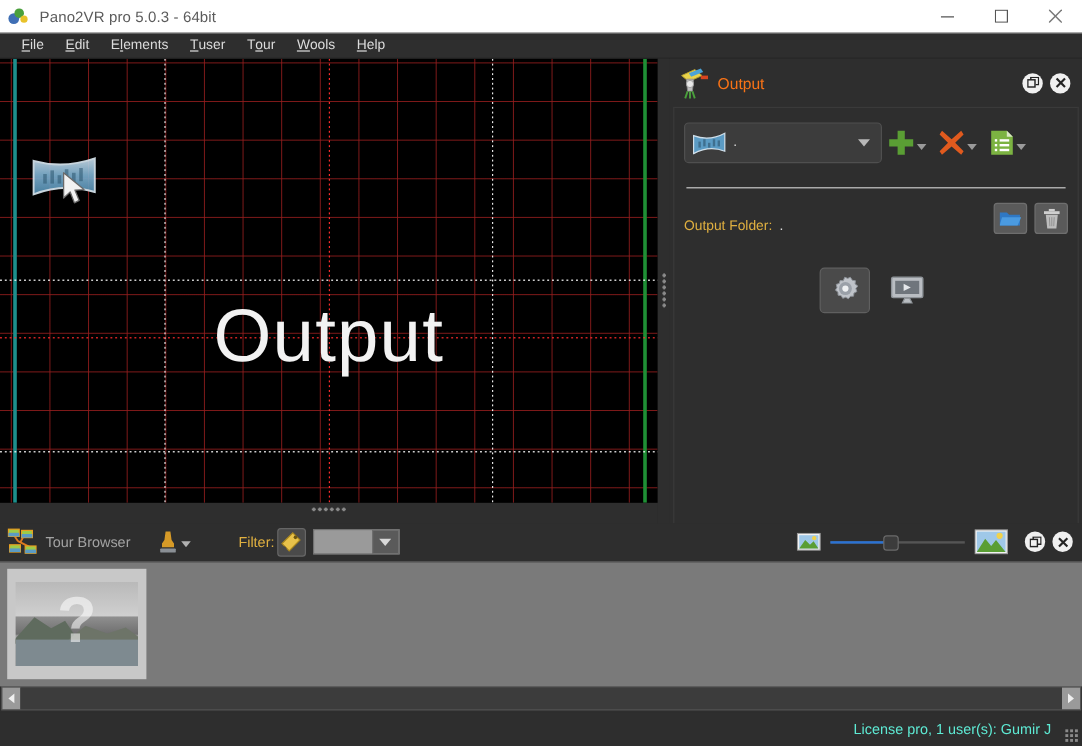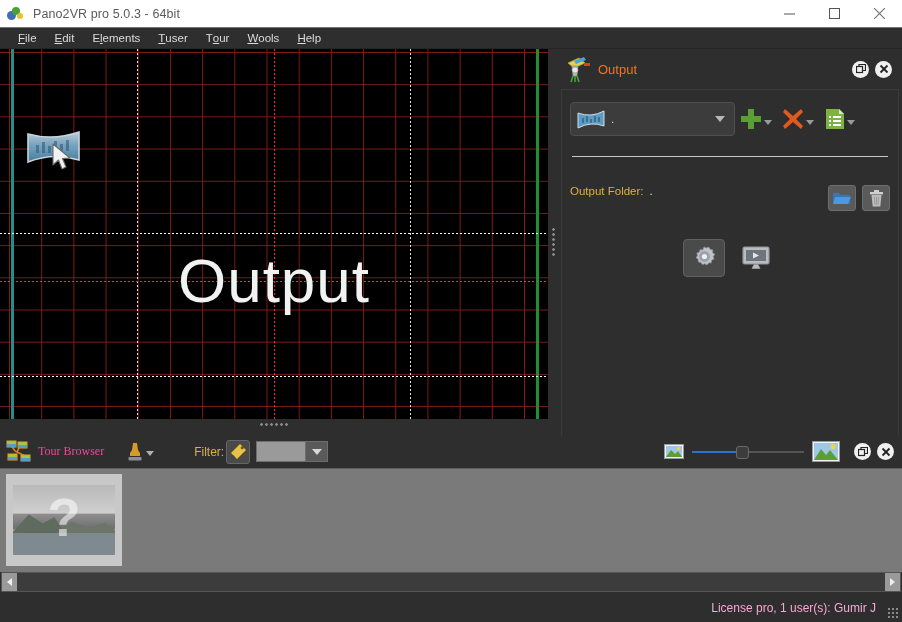--- a/index.html
+++ b/index.html
@@ -226,22 +226,22 @@
   .mini-arrow {
     width:0;height:0;
     border-left:4px solid transparent;border-right:4px solid transparent;
     border-top:5px solid #9a9a9a;
     margin-left:2px; margin-top:6px;
   }
   .divider {
     height:1px; background:#c9c9c9; margin: 18px 2px 0 2px;
   }
   .folder-row {
-    display:flex; align-items:flex-start;
-    margin-top: 28px;
+    display:flex; align-items:flex-end;
+    margin-top: 12px;
   }
   .folder-label { font-size:11.5px; color:#e0b040; margin-right:6px; }
   .folder-val { font-size:11.5px; color:#e0e0e0; flex:1 1 auto; }
   .sqbtn {
     width: 28px; height: 26px;
     background:#5a5a5a;
     border: 1px solid #6e6e6e;
     border-radius: 3px;
     display:flex; align-items:center; justify-content:center;
     margin-left: 6px;
@@ -276,21 +276,21 @@
 
   
   .tb-bar {
     height: 32px; flex:0 0 32px;
     background: #2e2e2e;
     display:flex; align-items:center;
     padding: 0 8px 0 6px;
     gap: 0;
   }
   .tb-icon { width:26px;height:24px; flex:0 0 26px; margin-right:6px; }
-  .tb-title { font-size:12px; color:#ec4899; margin-right:24px; white-space:nowrap;font-family:Liberation Serif, serif; }
+  .tb-title { font-size:12px; color:#a3a3a3; margin-right:24px; white-space:nowrap; }
   .stamp-btn { display:flex; align-items:center; margin-right:40px; }
   .filter-label { font-size:12px; color:#e0b040; margin-right:2px; }
   .tag-btn {
     width:24px;height:24px;
     background:#4a4a4a; border:1px solid #666;
     border-radius:3px;
     display:flex;align-items:center;justify-content:center;
     margin-right:6px;
   }
   .filter-combo {
@@ -374,21 +374,21 @@
   .sb-track { flex:1 1 auto; height:100%; background:#3c3c3c; }
 
   
   .statusbar {
     height: 28px; flex:0 0 28px;
     background:#2e2e2e;
     display:flex; align-items:center; justify-content:flex-end;
     padding-right: 8px;
     position: relative;
   }
-  .status-text { font-size:12px; color:#f9a8d4; margin-right: 18px; }
+  .status-text { font-size:12px; color:#5eead4; margin-right: 18px; }
   .grip {
     position:absolute; right:3px; bottom:3px;
     width:12px;height:12px;
     background-image: radial-gradient(circle, #8a8a8a 40%, transparent 45%);
     background-size:4px 4px;
   }
 </style>
 </head>
 <body>
 

